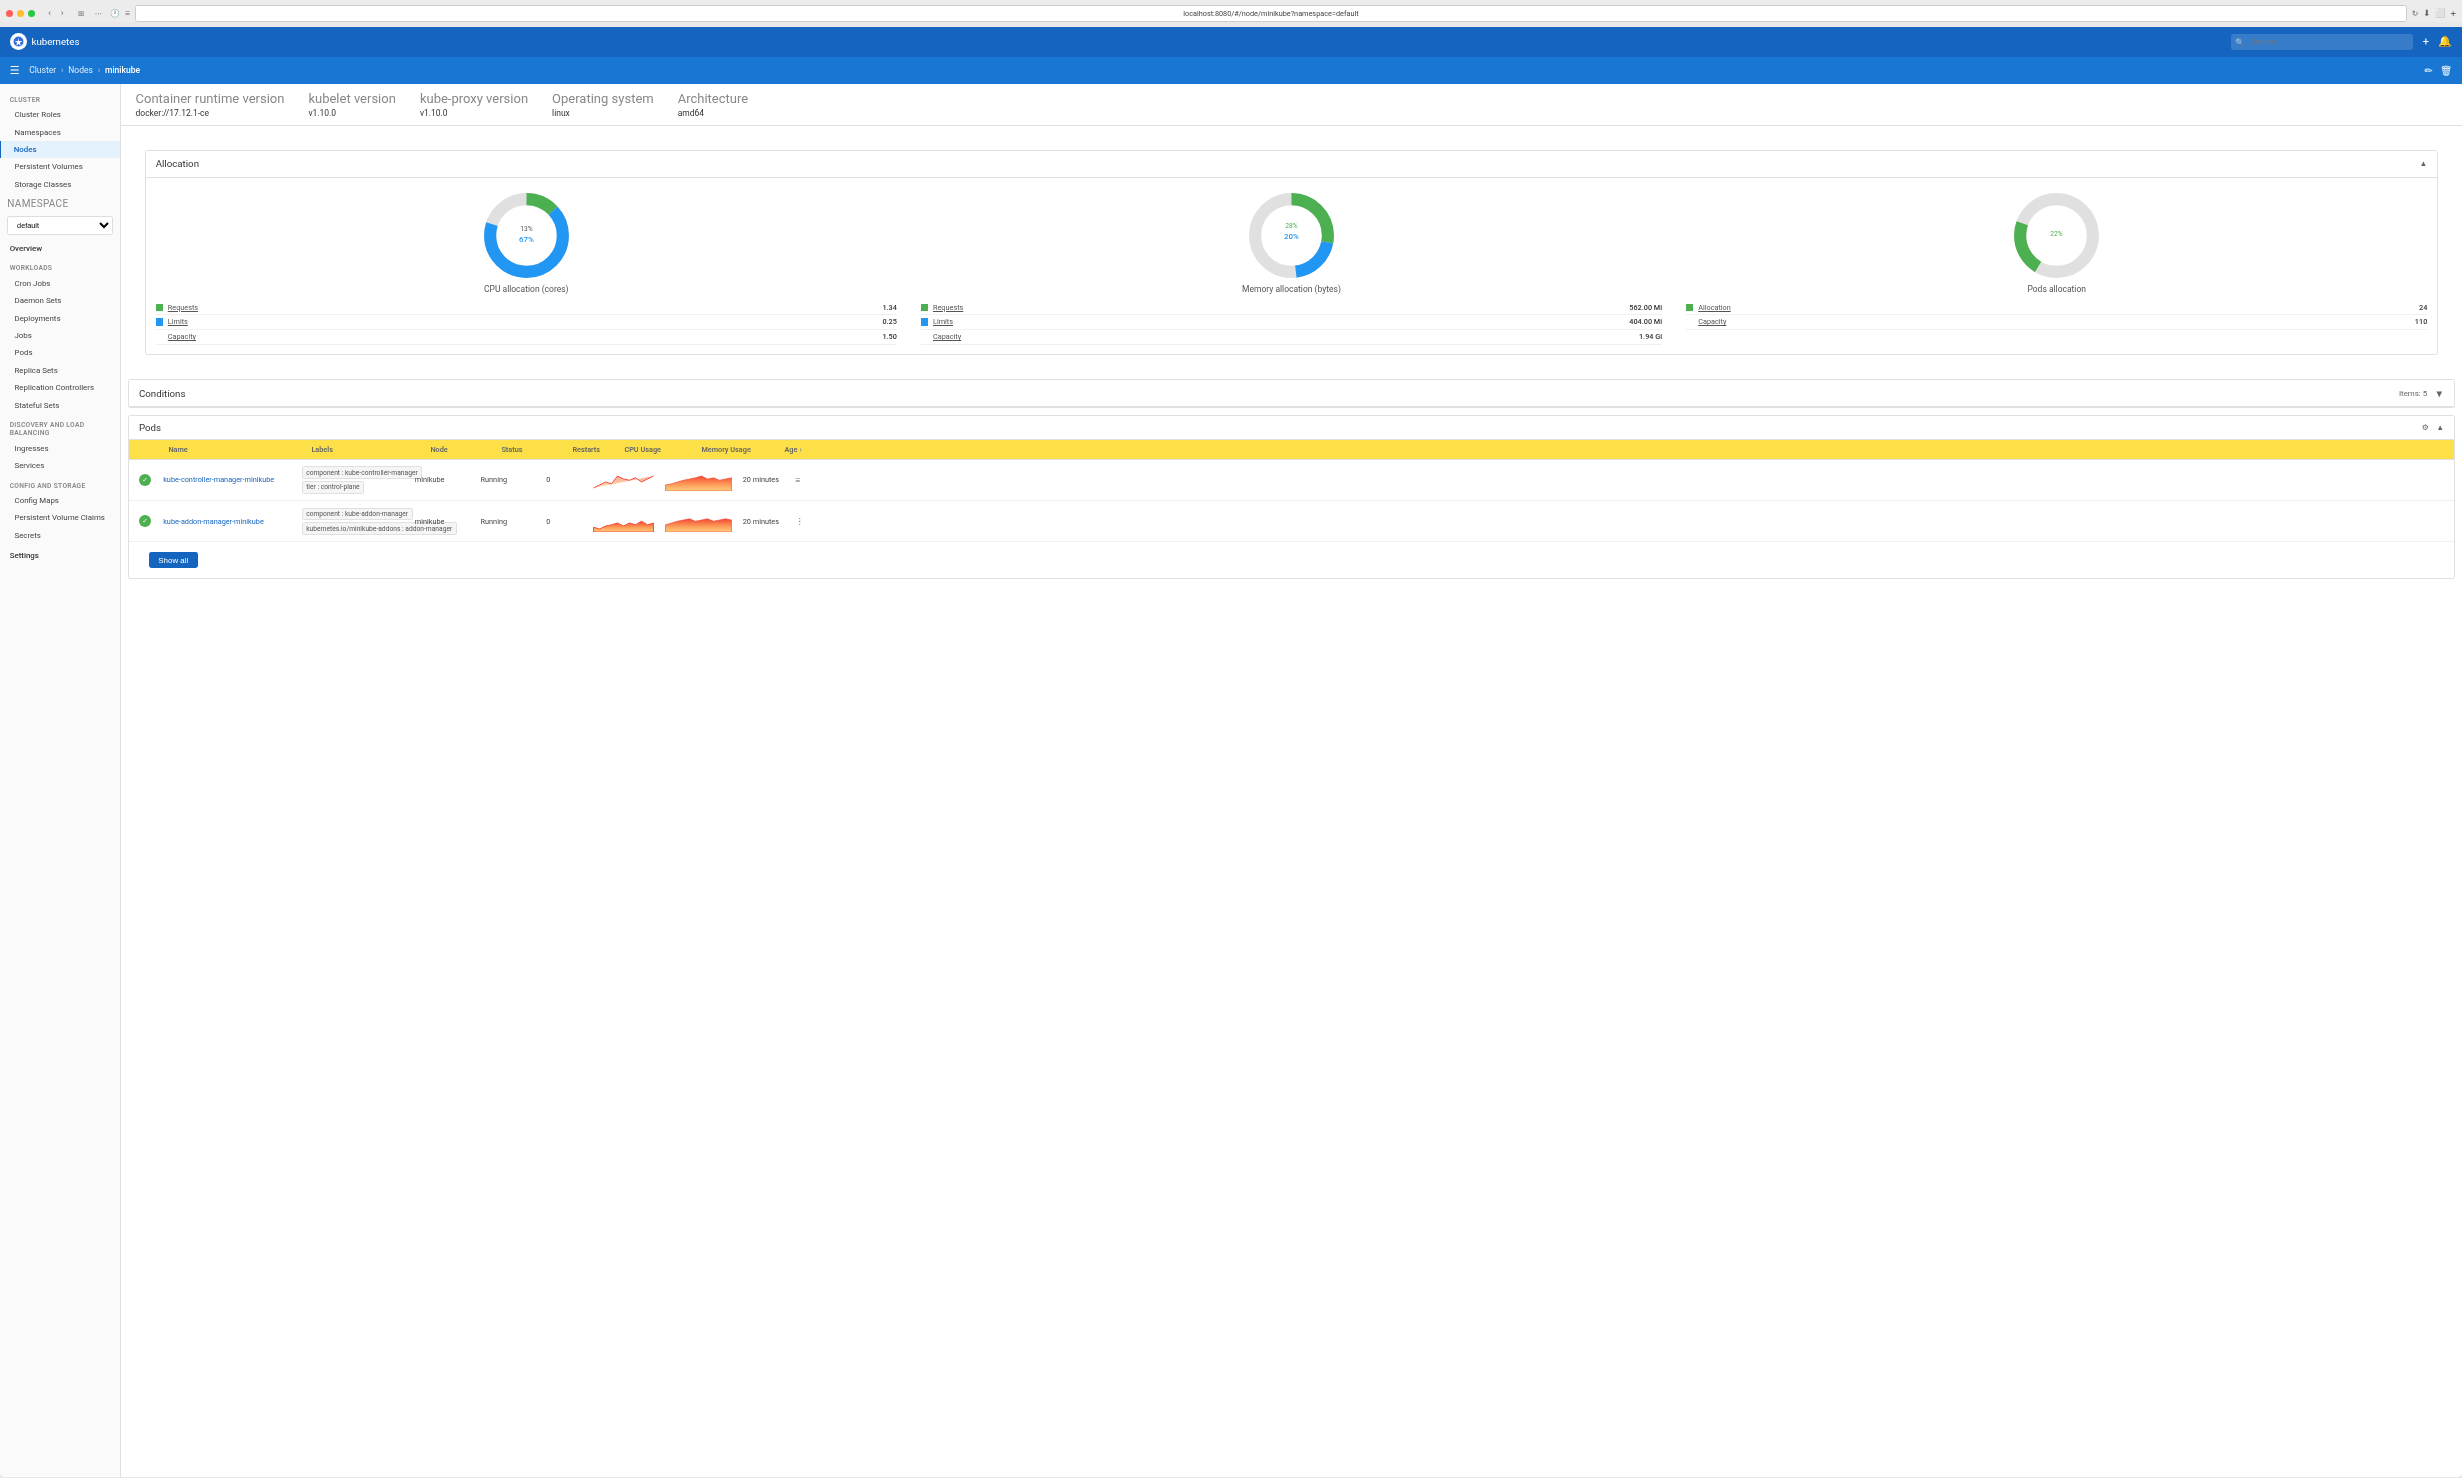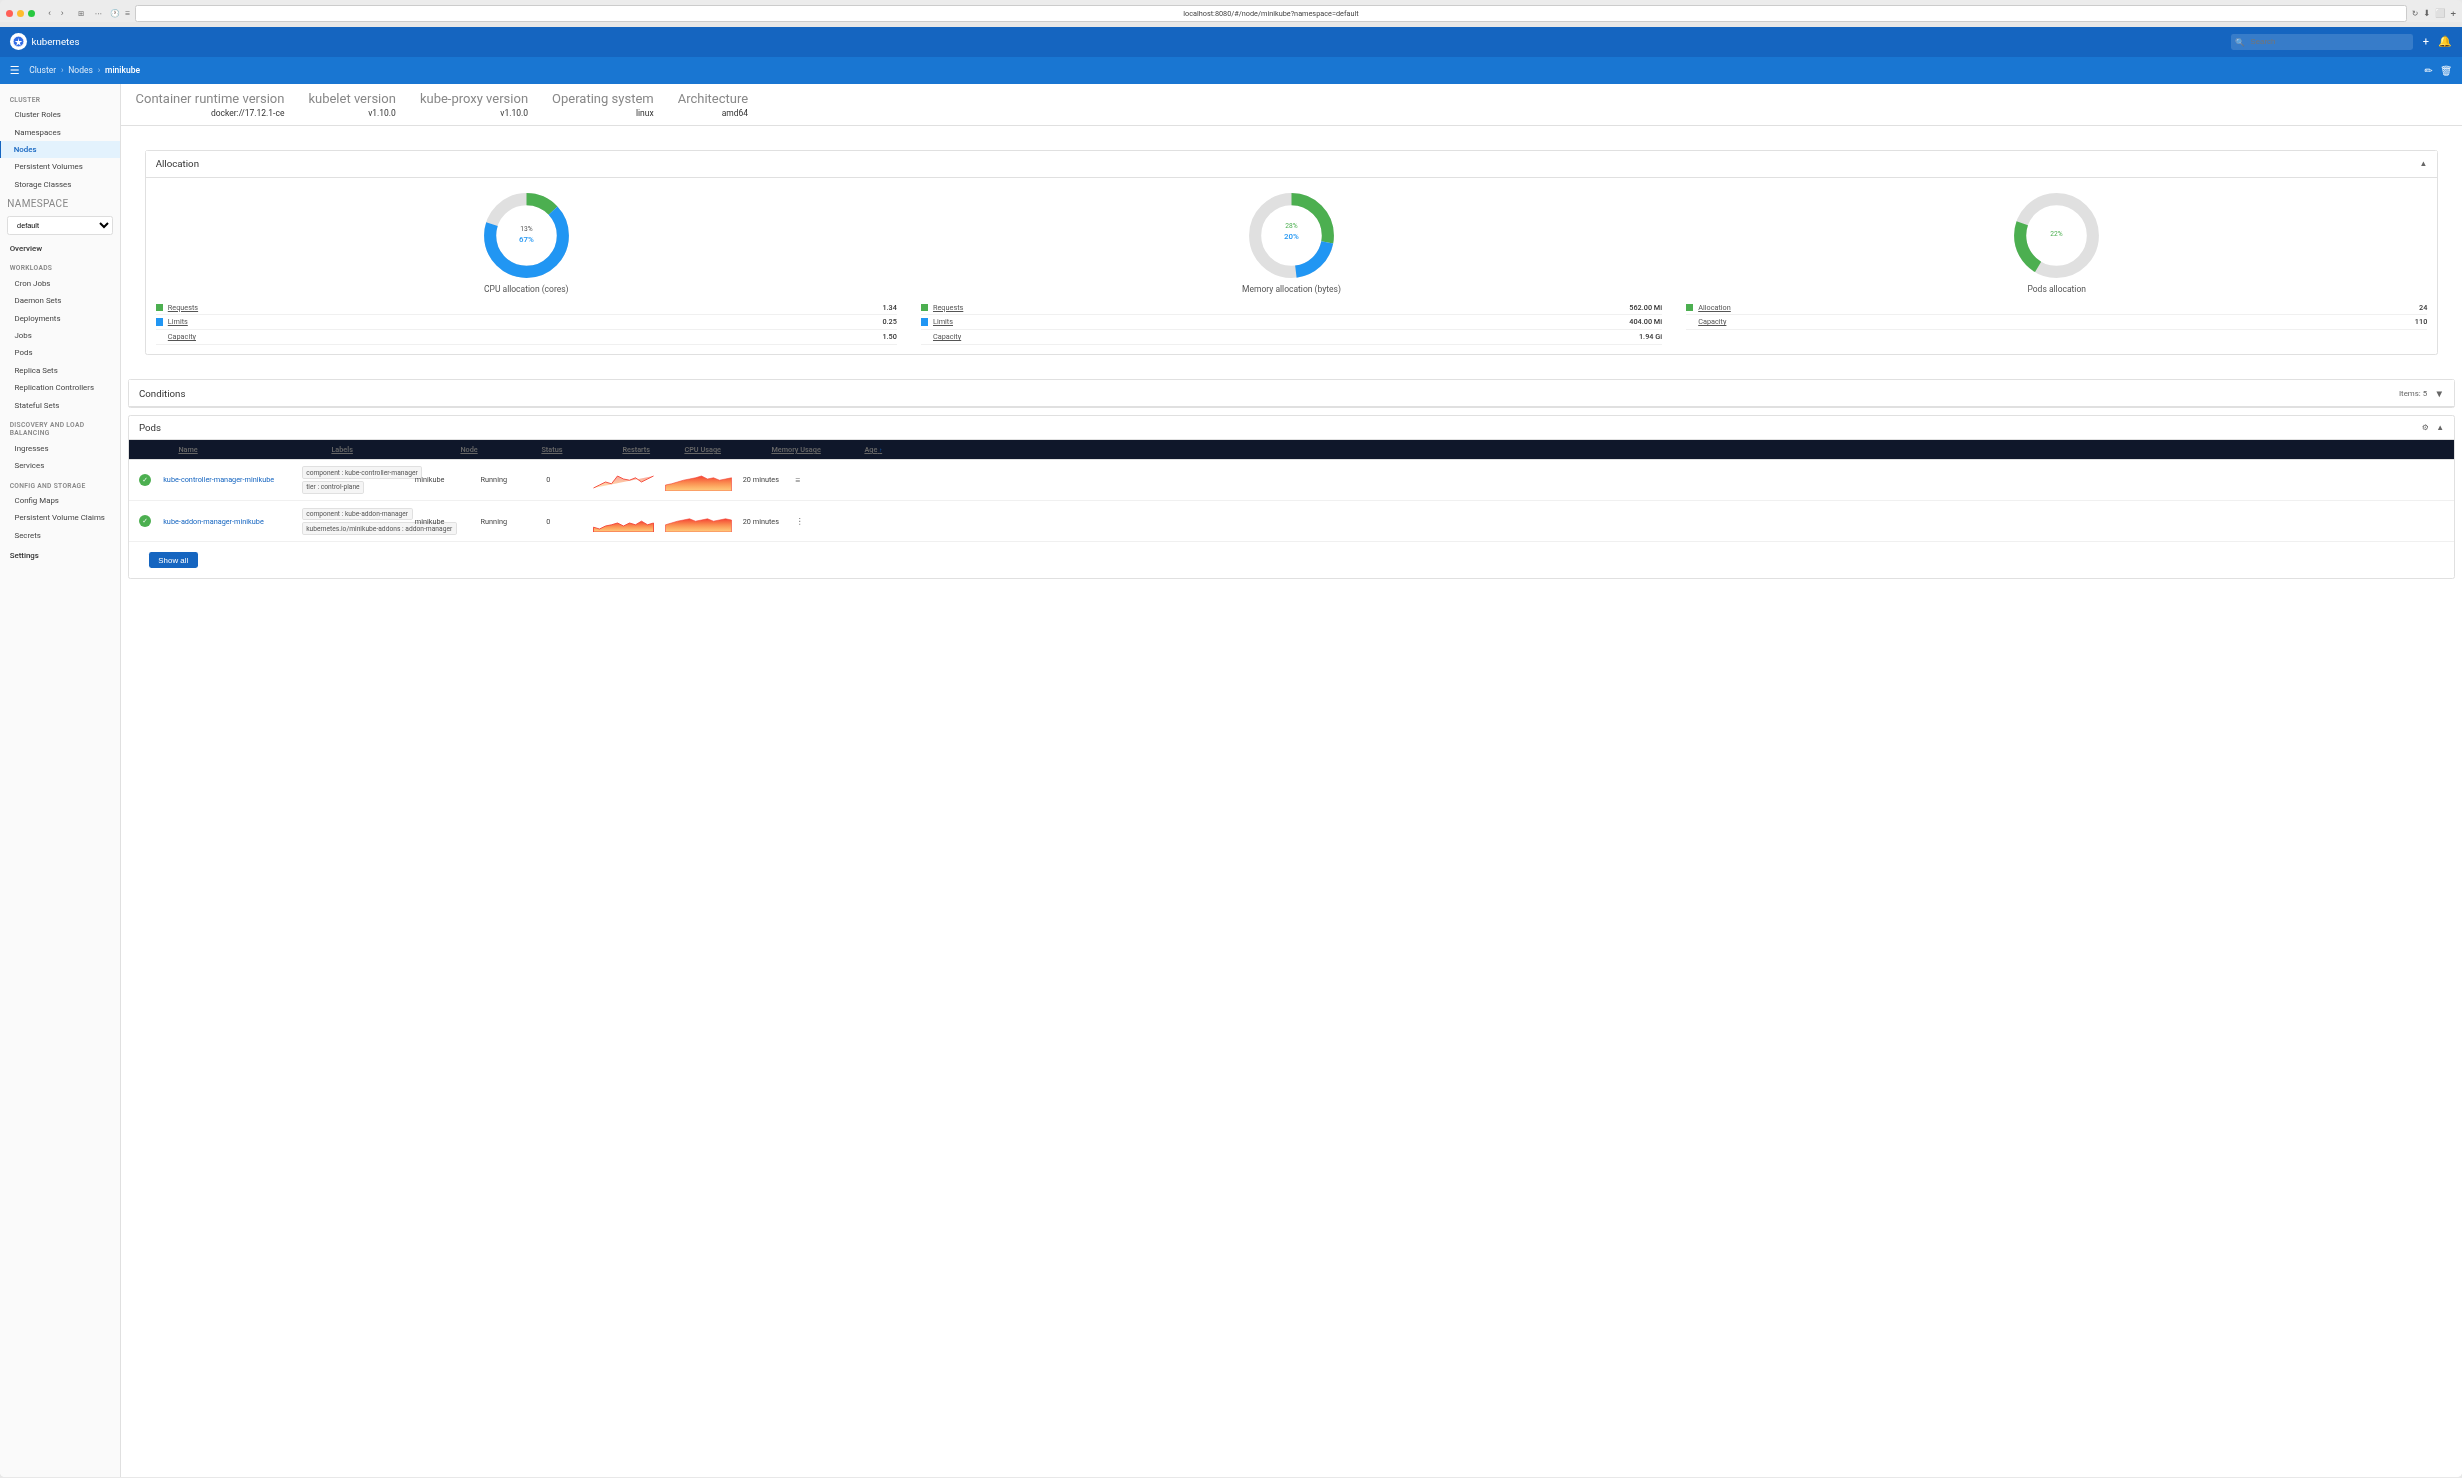--- a/index.html
+++ b/index.html
@@ -50,21 +50,21 @@
     .sidebar-item.active { background: #e3f2fd; color: #1565c0; font-weight: 500; border-left: 1.8px solid #1565c0; padding-left: 12.7px; }
     .namespace-select { margin: 4.8px 7.3px; background: white; border: 0.6px solid #ddd; border-radius: 2.4px; padding: 3px 4.8px; font-size: 7.3px; width: calc(100% - 14.5px); }
 
     
     .content { flex: 1; overflow-y: auto; background: white; }
 
     
     .version-bar { display: flex; gap: 24px; padding: 7.3px 14.5px; border-bottom: 0.6px solid #e0e0e0; background: white; }
     .version-item { }
     .version-label { font-size: 13px; color: #888; margin-bottom: 1.8px; }
-    .version-value { font-size: 8.5px; color: #333; font-weight: 400; text-align: right; }
+    .version-value { font-size: 8.5px; color: #333; font-weight: 400; }
 
     
     .section { border: 0.6px solid #e0e0e0; margin: 24px; border-radius: 2.4px; }
     .section-header { display: flex; align-items: center; padding: 7.3px 9.7px; border-bottom: 0.6px solid #e0e0e0; background: white; }
     .section-title { font-size: 9.7px; font-weight: 400; color: #333; }
     .section-subtitle { margin-left: auto; font-size: 7.9px; color: #666; }
     .section-toggle { margin-left: 7.3px; color: #666; cursor: pointer; font-size: 9.7px; }
     .section-expand { margin-left: auto; color: #666; cursor: pointer; }
 
     
@@ -77,21 +77,21 @@
     .legend-color { width: 7.3px; height: 7.3px; margin-right: 4.8px; flex-shrink: 0; }
     .legend-label { flex: 1; color: #555; text-decoration: underline; }
     .legend-value { color: #333; font-weight: 500; }
 
     
     .pods-section { border: 0.6px solid #e0e0e0; margin: 7.3px; border-radius: 2.4px; }
     .pods-header { display: flex; align-items: center; padding: 6px 9.7px; border-bottom: 0.6px solid #e0e0e0; }
     .pods-title { font-size: 9.7px; font-weight: 400; }
     .pods-actions { margin-left: auto; display: flex; gap: 7.3px; color: #666; }
     
-    .table-header { display: grid; grid-template-columns: 19.4px 133px 109px 61px 61px 42px 67px 73px 48px 18px; padding: 4.8px 9.7px; background: #0f172a; border-bottom: 0.6px solid #e0e0e0; font-size: 7.3px; font-weight: 600; color: #666; gap: 20px; align-items: center; text-decoration: underline; }
+    .table-header { display: grid; grid-template-columns: 19.4px 133px 109px 61px 61px 42px 67px 73px 48px 18px; padding: 4.8px 9.7px; background: #fde047; border-bottom: 0.6px solid #e0e0e0; font-size: 7.3px; font-weight: 600; color: #666; gap: 10px; align-items: center; }
     .table-row { display: grid; grid-template-columns: 19.4px 133px 109px 61px 61px 42px 67px 73px 48px 18px; padding: 6px 9.7px; border-bottom: 0.6px solid #f0f0f0; font-size: 7.3px; color: #444; gap: 4.8px; align-items: center; }
     
     .status-icon { width: 12px; height: 12px; border-radius: 50%; background: #4caf50; display: flex; align-items: center; justify-content: center; color: white; font-size: 6.7px; }
     .pod-name { color: #1565c0; cursor: pointer; font-size: 7.3px; overflow: hidden; text-overflow: ellipsis; white-space: nowrap; }
     .label-chip { background: #f5f5f5; border: 0.6px solid #e0e0e0; border-radius: 1.8px; padding: 1.2px 3.6px; font-size: 6.7px; color: #555; white-space: nowrap; display: inline-block; margin: 0.6px; }
     .labels-cell { display: flex; flex-wrap: wrap; gap: 1.2px; }
     
     .show-all-btn { background: #1565c0; color: white; border: none; border-radius: 2.4px; padding: 3.6px 9.7px; font-size: 7.9px; cursor: pointer; margin: 4.8px 9.7px; }
 
     

